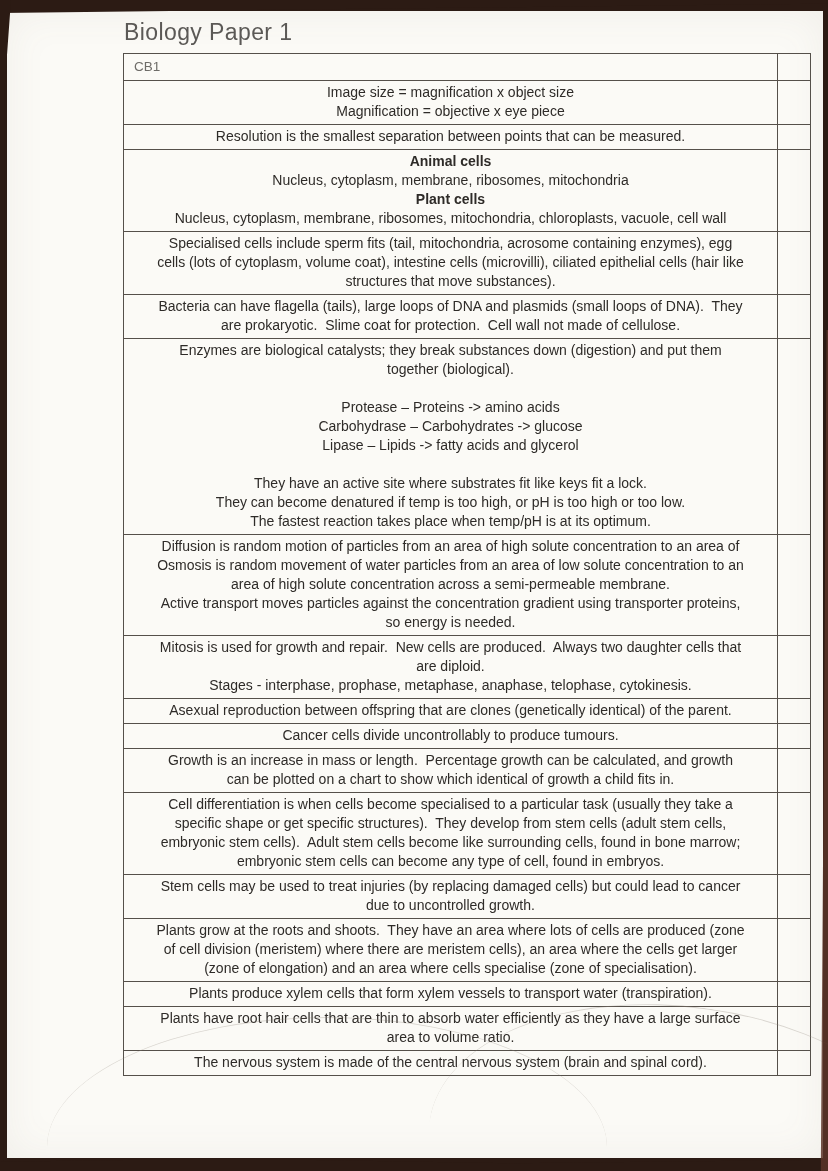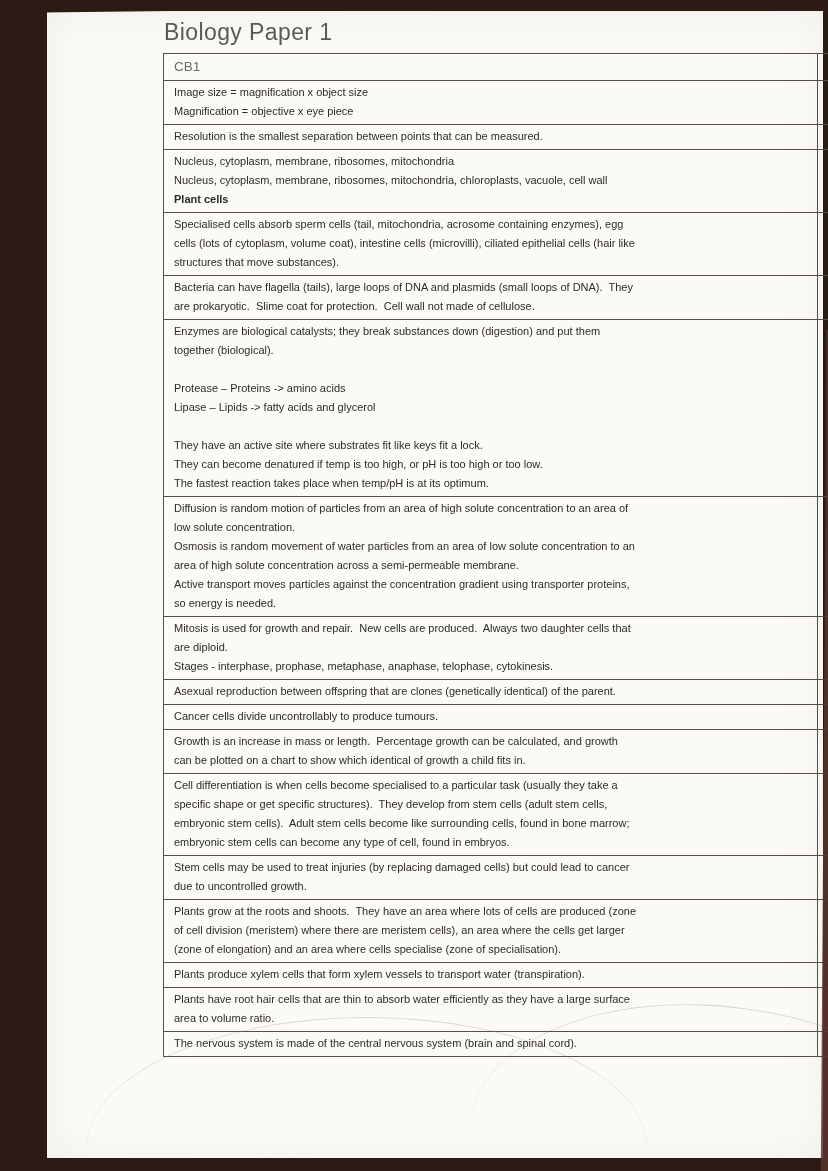--- a/index.html
+++ b/index.html
@@ -5,21 +5,20 @@
   html,body{margin:0;padding:0;}
   body{
     width:828px;height:1171px;position:relative;overflow:hidden;
     background:var(--frame,#2c1b14);
     font-family:"Liberation Sans",sans-serif;
   }
   .paper{
     position:absolute;left:7px;top:11px;right:5px;bottom:13px;
     background:var(--paper,#fbfaf6);
     box-shadow:inset 0 0 40px rgba(120,105,90,.08);
-    margin-left:40px;
   }
   
   .frame-top{position:absolute;left:0;top:0;width:100%;height:14px;background:var(--frame);
     clip-path:polygon(0 0,100% 0,100% 26%,55% 55%,0 92%);}
   .frame-left{position:absolute;left:0;top:0;width:11px;height:100%;background:var(--frame);
     clip-path:polygon(0 0,100% 0,38% 8%,30% 100%,0 100%);}
   .frame-bottom{position:absolute;left:0;bottom:0;width:100%;height:13px;background:var(--frame);
     clip-path:polygon(0 28%,28% 4%,62% 40%,100% 14%,100% 100%,0 100%);}
   .frame-right{position:absolute;right:0;top:330px;bottom:0;width:8px;background:var(--frame-soft,#5a3428);
     clip-path:polygon(82% 0,100% 0,100% 100%,10% 100%,55% 40%);opacity:.85;}
@@ -39,21 +38,21 @@
     background:transparent;
   }
   .row{display:flex;align-items:stretch;gap:8px;}
   .row + .row{border-top:1px solid var(--line,#55504a);}
   .cell-main{flex:1;border-right:1px solid var(--line,#55504a);padding:2px 10px 3px 10px;}
   .cell-mark{width:24px;}
   .section .cell-main{padding:4px 10px 5px 10px;}
   .section-label{font-size:13.5px;color:var(--section,#6e6c68);line-height:17px;}
   .line{
     white-space:pre-wrap;min-height:19px;line-height:19px;
-    font-size:11px;color:var(--ink,#2e2b28);
+    font-size:14px;color:var(--ink,#2e2b28);text-align:center;
   }
   .line.bold{font-weight:bold;}
 </style>
 </head>
 <body style="--paper: #fbfaf6; --frame: #2c1b14; --frame-soft: #5a3428; --ink: #2e2b28; --heading: #5b5956; --section: #6e6c68; --line: #55504a;">
 
 <div class="paper">
   <h1 class="title">Biology Paper 1</h1>
   <div class="notes-table">
       <div class="row section">
@@ -70,59 +69,60 @@
         <div class="cell-mark"></div>
       </div>
       <div class="row">
         <div class="cell-main">
           <div class="line">Resolution is the smallest separation between points that can be measured.</div>
         </div>
         <div class="cell-mark"></div>
       </div>
       <div class="row">
         <div class="cell-main">
+          <div class="line bold">Animal cells</div>
           <div class="line">Nucleus, cytoplasm, membrane, ribosomes, mitochondria</div>
+          <div class="line bold">Plant cells</div>
           <div class="line">Nucleus, cytoplasm, membrane, ribosomes, mitochondria, chloroplasts, vacuole, cell wall</div>
-          <div class="line bold">Plant cells</div>
-        </div>
-        <div class="cell-mark"></div>
-      </div>
-      <div class="row">
-        <div class="cell-main">
-          <div class="line">Specialised cells absorb sperm cells (tail, mitochondria, acrosome containing enzymes), egg</div>
+        </div>
+        <div class="cell-mark"></div>
+      </div>
+      <div class="row">
+        <div class="cell-main">
+          <div class="line">Specialised cells include sperm fits (tail, mitochondria, acrosome containing enzymes), egg</div>
           <div class="line">cells (lots of cytoplasm, volume coat), intestine cells (microvilli), ciliated epithelial cells (hair like</div>
           <div class="line">structures that move substances).</div>
         </div>
         <div class="cell-mark"></div>
       </div>
       <div class="row">
         <div class="cell-main">
           <div class="line">Bacteria can have flagella (tails), large loops of DNA and plasmids (small loops of DNA).  They</div>
           <div class="line">are prokaryotic.  Slime coat for protection.  Cell wall not made of cellulose.</div>
         </div>
         <div class="cell-mark"></div>
       </div>
       <div class="row">
         <div class="cell-main">
           <div class="line">Enzymes are biological catalysts; they break substances down (digestion) and put them</div>
           <div class="line">together (biological).</div>
           <div class="line"></div>
           <div class="line">Protease – Proteins -&gt; amino acids</div>
+          <div class="line">Carbohydrase – Carbohydrates -&gt; glucose</div>
           <div class="line">Lipase – Lipids -&gt; fatty acids and glycerol</div>
           <div class="line"></div>
           <div class="line">They have an active site where substrates fit like keys fit a lock.</div>
           <div class="line">They can become denatured if temp is too high, or pH is too high or too low.</div>
           <div class="line">The fastest reaction takes place when temp/pH is at its optimum.</div>
         </div>
         <div class="cell-mark"></div>
       </div>
       <div class="row">
         <div class="cell-main">
           <div class="line">Diffusion is random motion of particles from an area of high solute concentration to an area of</div>
-          <div class="line">low solute concentration.</div>
           <div class="line">Osmosis is random movement of water particles from an area of low solute concentration to an</div>
           <div class="line">area of high solute concentration across a semi-permeable membrane.</div>
           <div class="line">Active transport moves particles against the concentration gradient using transporter proteins,</div>
           <div class="line">so energy is needed.</div>
         </div>
         <div class="cell-mark"></div>
       </div>
       <div class="row">
         <div class="cell-main">
           <div class="line">Mitosis is used for growth and repair.  New cells are produced.  Always two daughter cells that</div>

